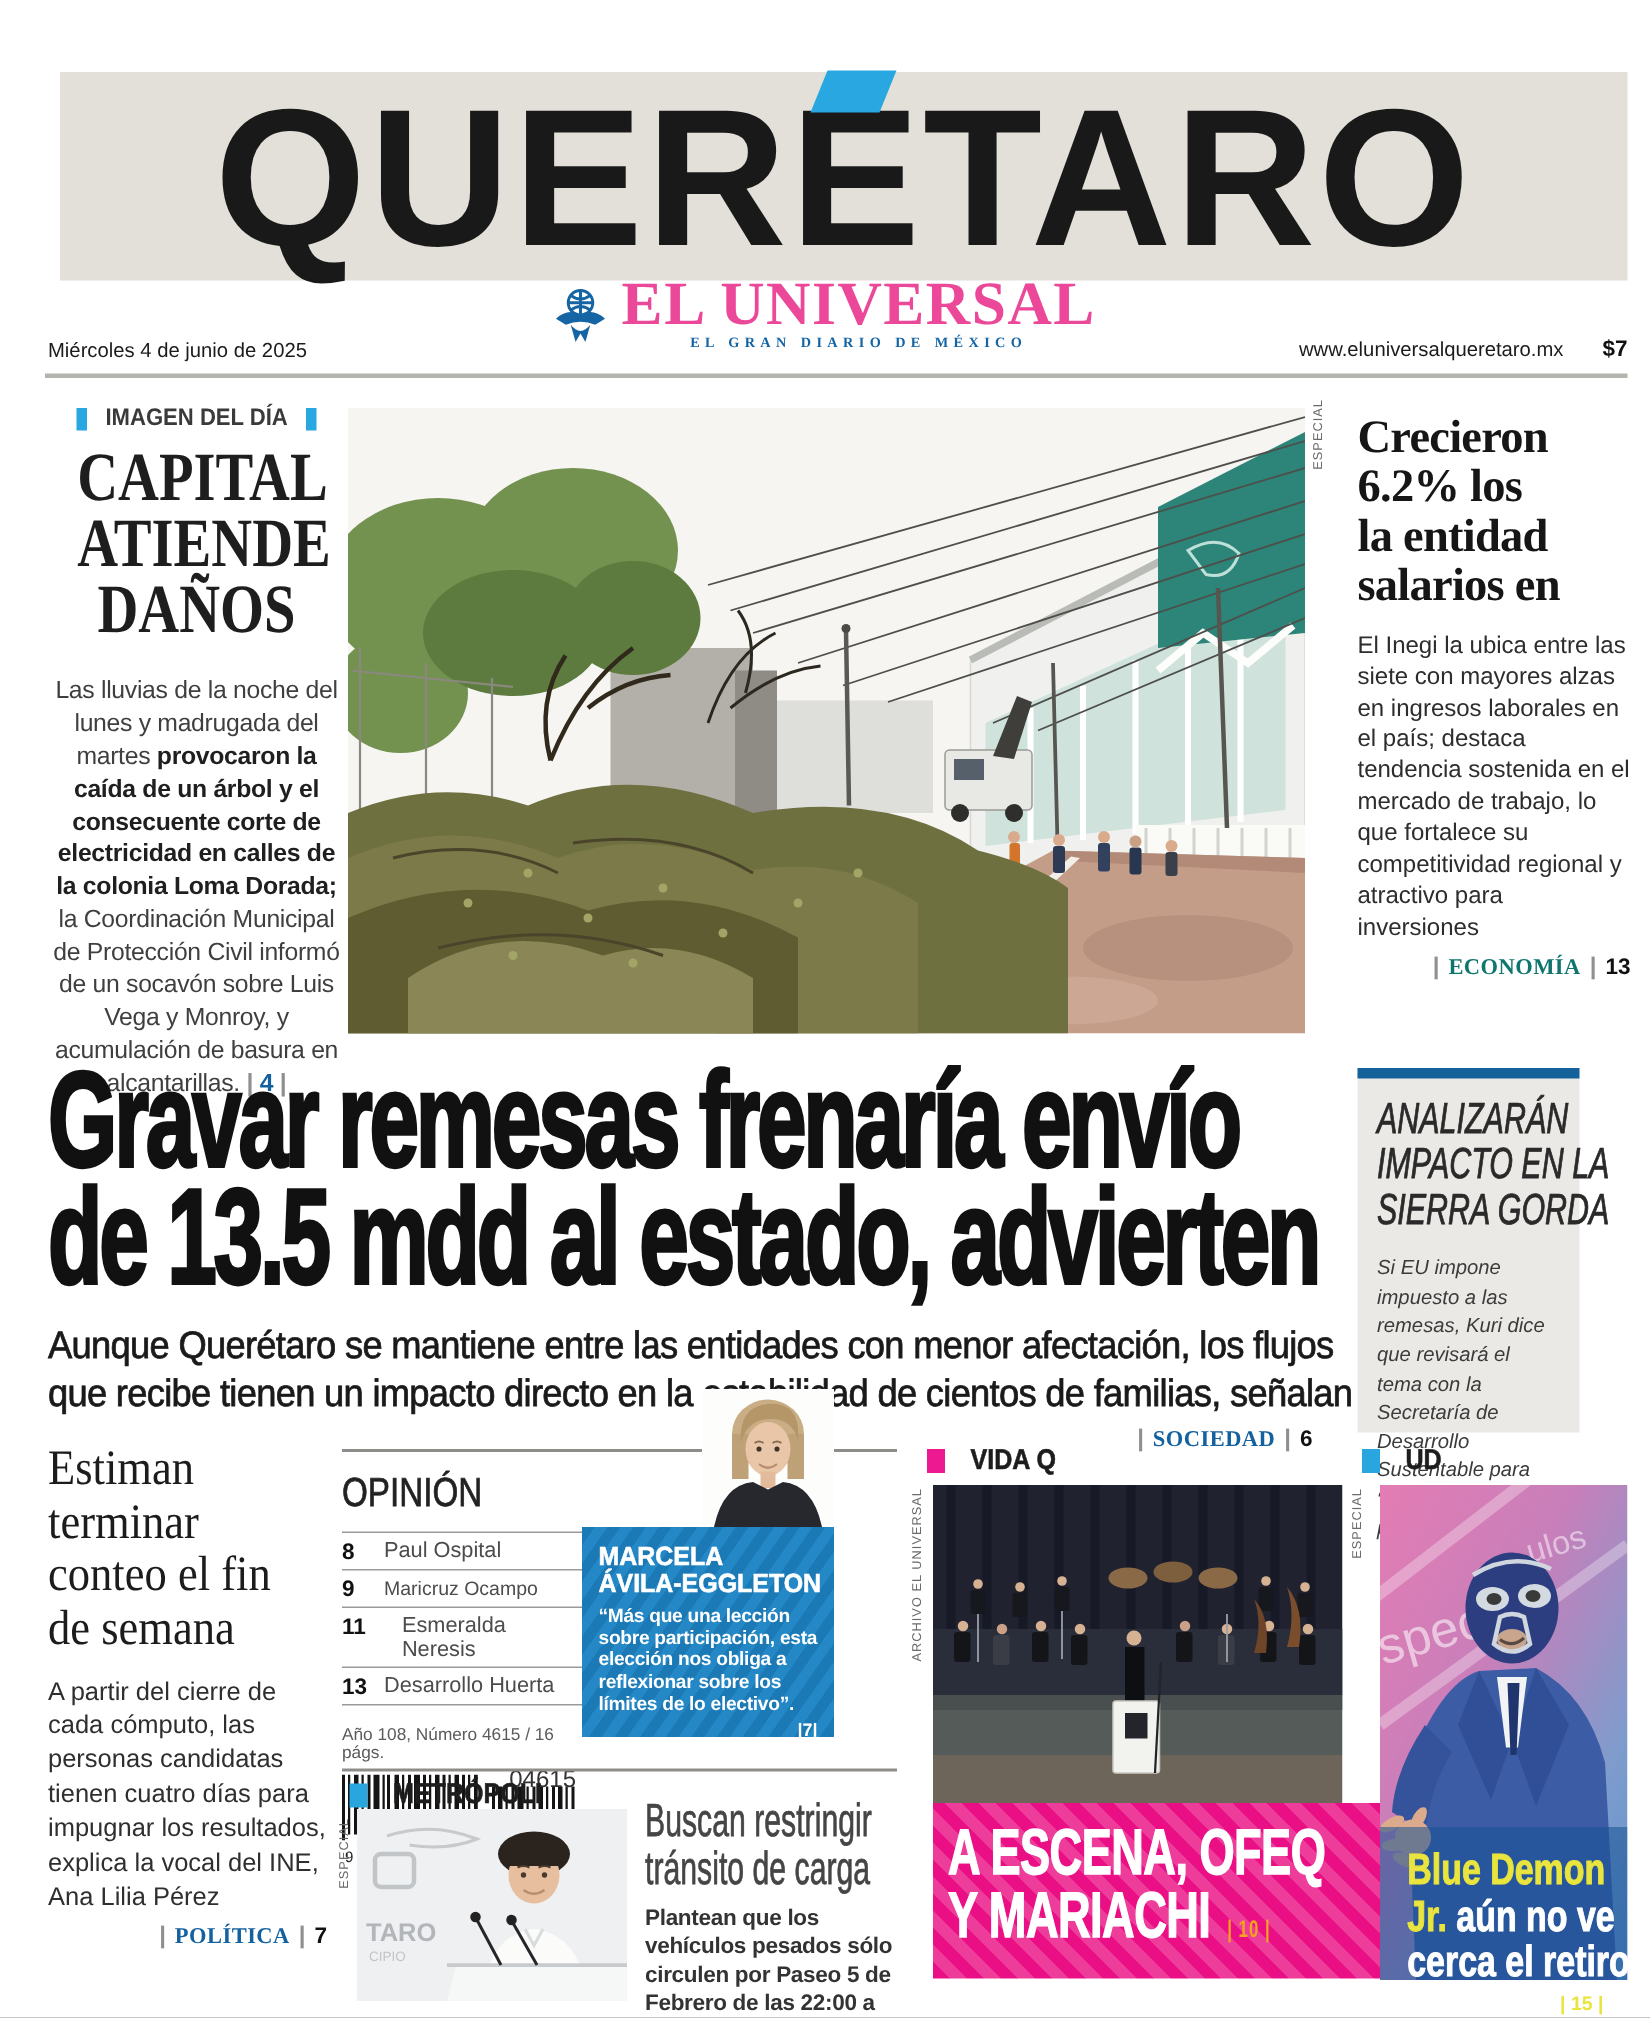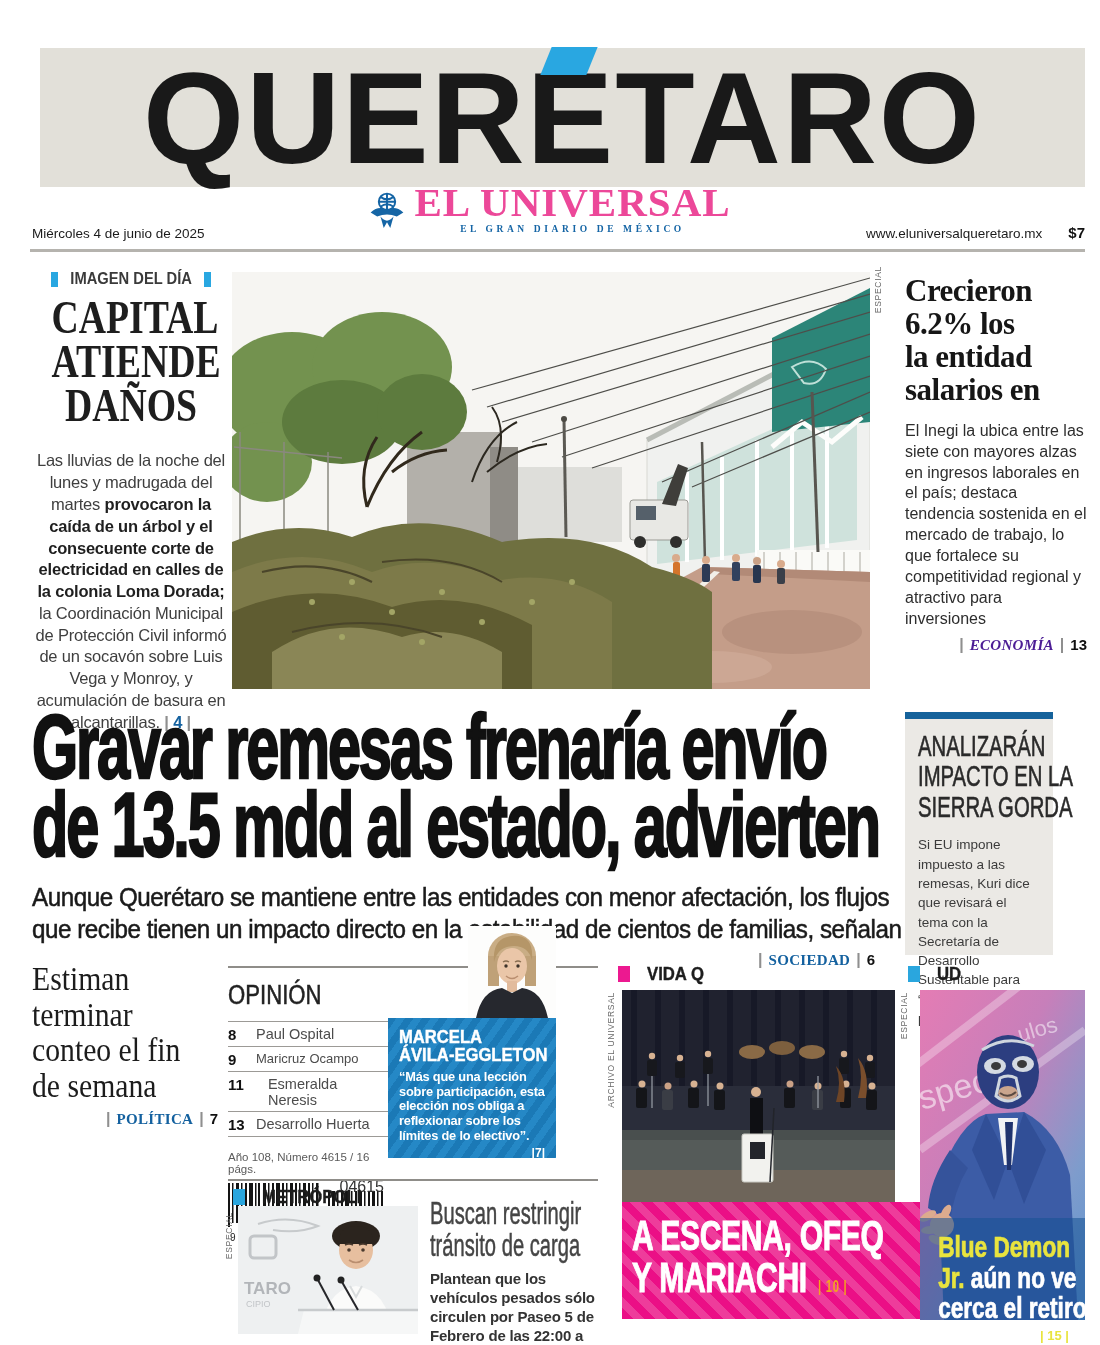--- a/index.html
+++ b/index.html
@@ -191,21 +191,21 @@
   <div class="abs" style="left:905px;top:274px;width:182px;">
     <div class="serif" style="font-weight:bold;font-size:31px;line-height:1.07;color:#161616;letter-spacing:-.5px;">
       <div class="nw">Crecieron</div>
       <div class="nw">6.2% los</div>
       <div class="nw">la entidad</div>
       <div class="nw">salarios en</div>
     </div>
     <div style="margin-top:14px;font-size:16px;line-height:1.31;color:#2d2d2d;">El Inegi la ubica entre las siete con mayores alzas en ingresos laborales en el país; destaca tendencia sostenida en el mercado de trabajo, lo que fortalece su competitividad regional y atractivo para inversiones</div>
     <div class="refrow" style="margin-top:6px;">
       <span class="pp">|</span>
-      <span class="slabel" style="color:#4c1d95;font-style:italic;">ECONOMÍA</span>
+      <span class="slabel" style="color:#0f766e;">ECONOMÍA</span>
       <span class="pp">|</span>
       <span class="pnumk">13</span>
     </div>
   </div>
 
   <div class="abs" style="left:32px;top:708px;width:860px;">
     <div style="width:1300px;transform:scaleX(.66);transform-origin:0 0;font-weight:bold;font-size:90px;
          letter-spacing:-3.2px;line-height:.87;color:#111;-webkit-text-stroke:2.5px #111;">
       <div class="nw">Gravar remesas frenaría envío</div>
       <div class="nw">de 13.5 mdd al estado, advierten</div>
@@ -217,21 +217,21 @@
     </div>
     <div class="refrow" style="margin-top:5px;width:843px;">
       <span class="pp">|</span>
       <span class="slabel" style="color:#14619f;">SOCIEDAD</span>
       <span class="pp">|</span>
       <span class="pnumk">6</span>
     </div>
   </div>
 
   <div class="abs" style="left:905px;top:712px;width:148px;height:243px;box-sizing:border-box;background:#ebe9e5;
-       border-top:7px solid #15629b;padding:12px 13px;">
+       border-top:7px solid #15629b;padding:12px 13px;font-style:italic;">
     <div style="width:230px;transform:scaleX(.7);transform-origin:0 0;font-size:29px;line-height:1.05;
          color:#2a2a2a;-webkit-text-stroke:.6px #2a2a2a;">
       <div class="nw">ANALIZARÁN</div>
       <div class="nw">IMPACTO EN LA</div>
       <div class="nw">SIERRA GORDA</div>
     </div>
     <div style="margin-top:13px;font-size:13.5px;line-height:1.43;color:#3b3b3b;">
       <span>Si EU impone impuesto a las remesas, Kuri dice que revisará el tema con la Secretaría de Desarrollo Sustentable para “ver qué tanto les puede pegar”. </span><span class="pp">|</span>
       <span class="bluepg">6</span>
       <span class="pp">|</span>
@@ -239,20 +239,21 @@
   </div>
 
   <div class="abs" style="left:32px;top:962px;width:186px;">
     <div class="serif" style="font-size:33px;line-height:1.08;color:#1c1c1c;width:207px;transform:scaleX(.9);
          transform-origin:0 0;">
       <div class="nw">Estiman</div>
       <div class="nw">terminar</div>
       <div class="nw">conteo el fin</div>
       <div class="nw">de semana</div>
     </div>
+    <div style="margin-top:12px;font-size:17px;line-height:1.35;color:#2f2f2f;">A partir del cierre de cada cómputo, las personas candidatas tienen cuatro días para impugnar los resultados, explica la vocal del INE, Ana Lilia Pérez</div>
     <div class="refrow" style="margin-top:5px;">
       <span class="pp">|</span>
       <span class="slabel" style="color:#14619f;">POLÍTICA</span>
       <span class="pp">|</span>
       <span class="pnumk">7</span>
     </div>
   </div>
 
   <div class="abs" style="left:228px;top:966px;width:370px;height:2px;background:#8f8d89;"></div>
 

